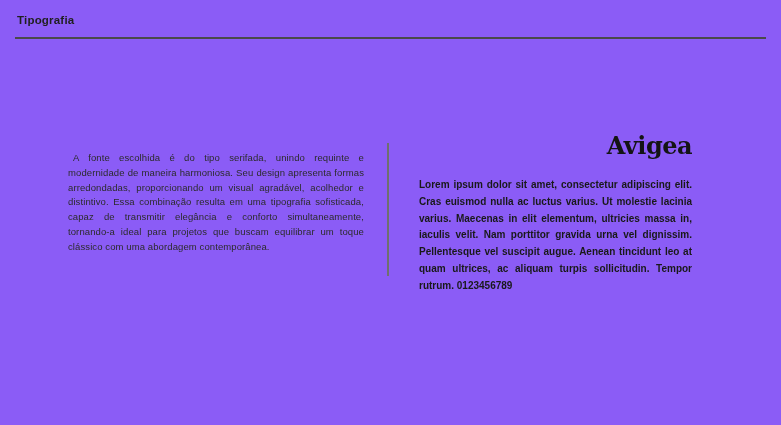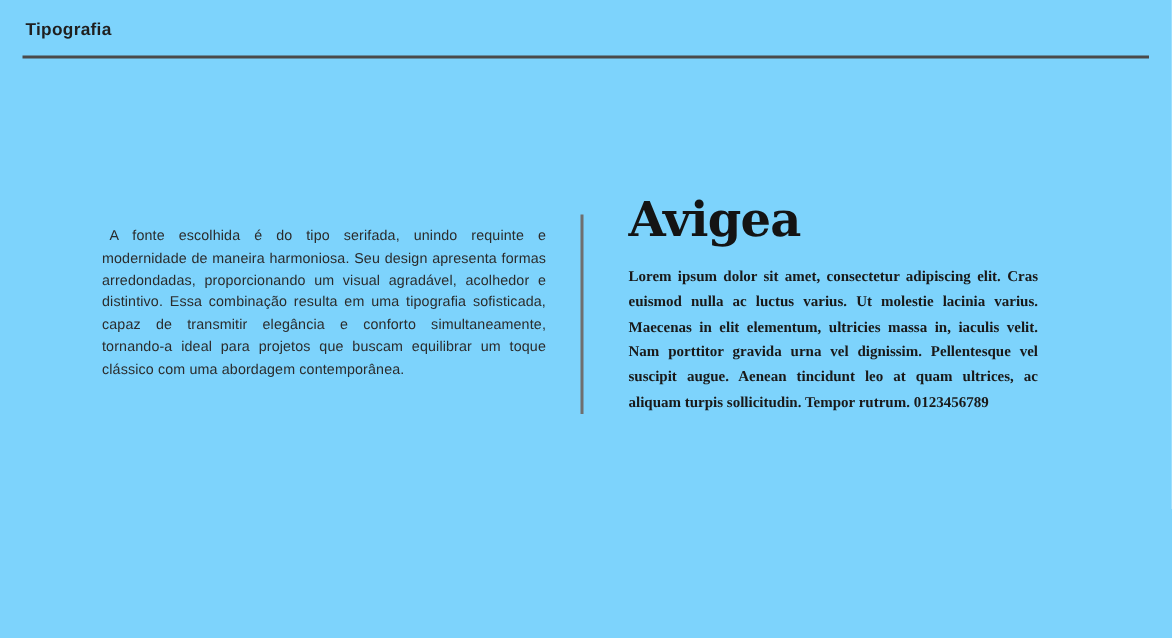--- a/index.html
+++ b/index.html
@@ -7,21 +7,21 @@
   body {
     position: relative;
     background: #ffffff;
     font-family: "Liberation Sans", sans-serif;
     color: #222222;
     overflow: hidden;
   }
   .slide {
     position: absolute;
     inset: 0;
-    background: #7dd3fc;
+    background: #8b5cf6;
   }
   .page-title {
     position: absolute;
     left: 17px;
     top: 14px;
     font-size: 11.5px;
     font-weight: 700;
     letter-spacing: 0.2px;
     color: #1f1f1f;
   }
@@ -57,28 +57,29 @@
   }
   .right-col {
     position: absolute;
     left: 419px;
     top: 132px;
     width: 273px;
   }
   .font-name {
     font-family: "DejaVu Serif", serif;
     font-weight: 700;
-    font-size: 32px;
+    font-size: 24px;
     line-height: 28px;
     letter-spacing: -0.5px;
     color: #141414;
+    text-align: right;
   }
   .specimen {
     margin-top: 17px;
-    font-family: Liberation Serif, serif;
+    font-family: Liberation Sans, sans-serif;
     font-weight: 700;
     font-size: 10px;
     line-height: 16.8px;
     text-align: justify;
     color: #191919;
   }
 </style>
 </head>
 <body>
 

